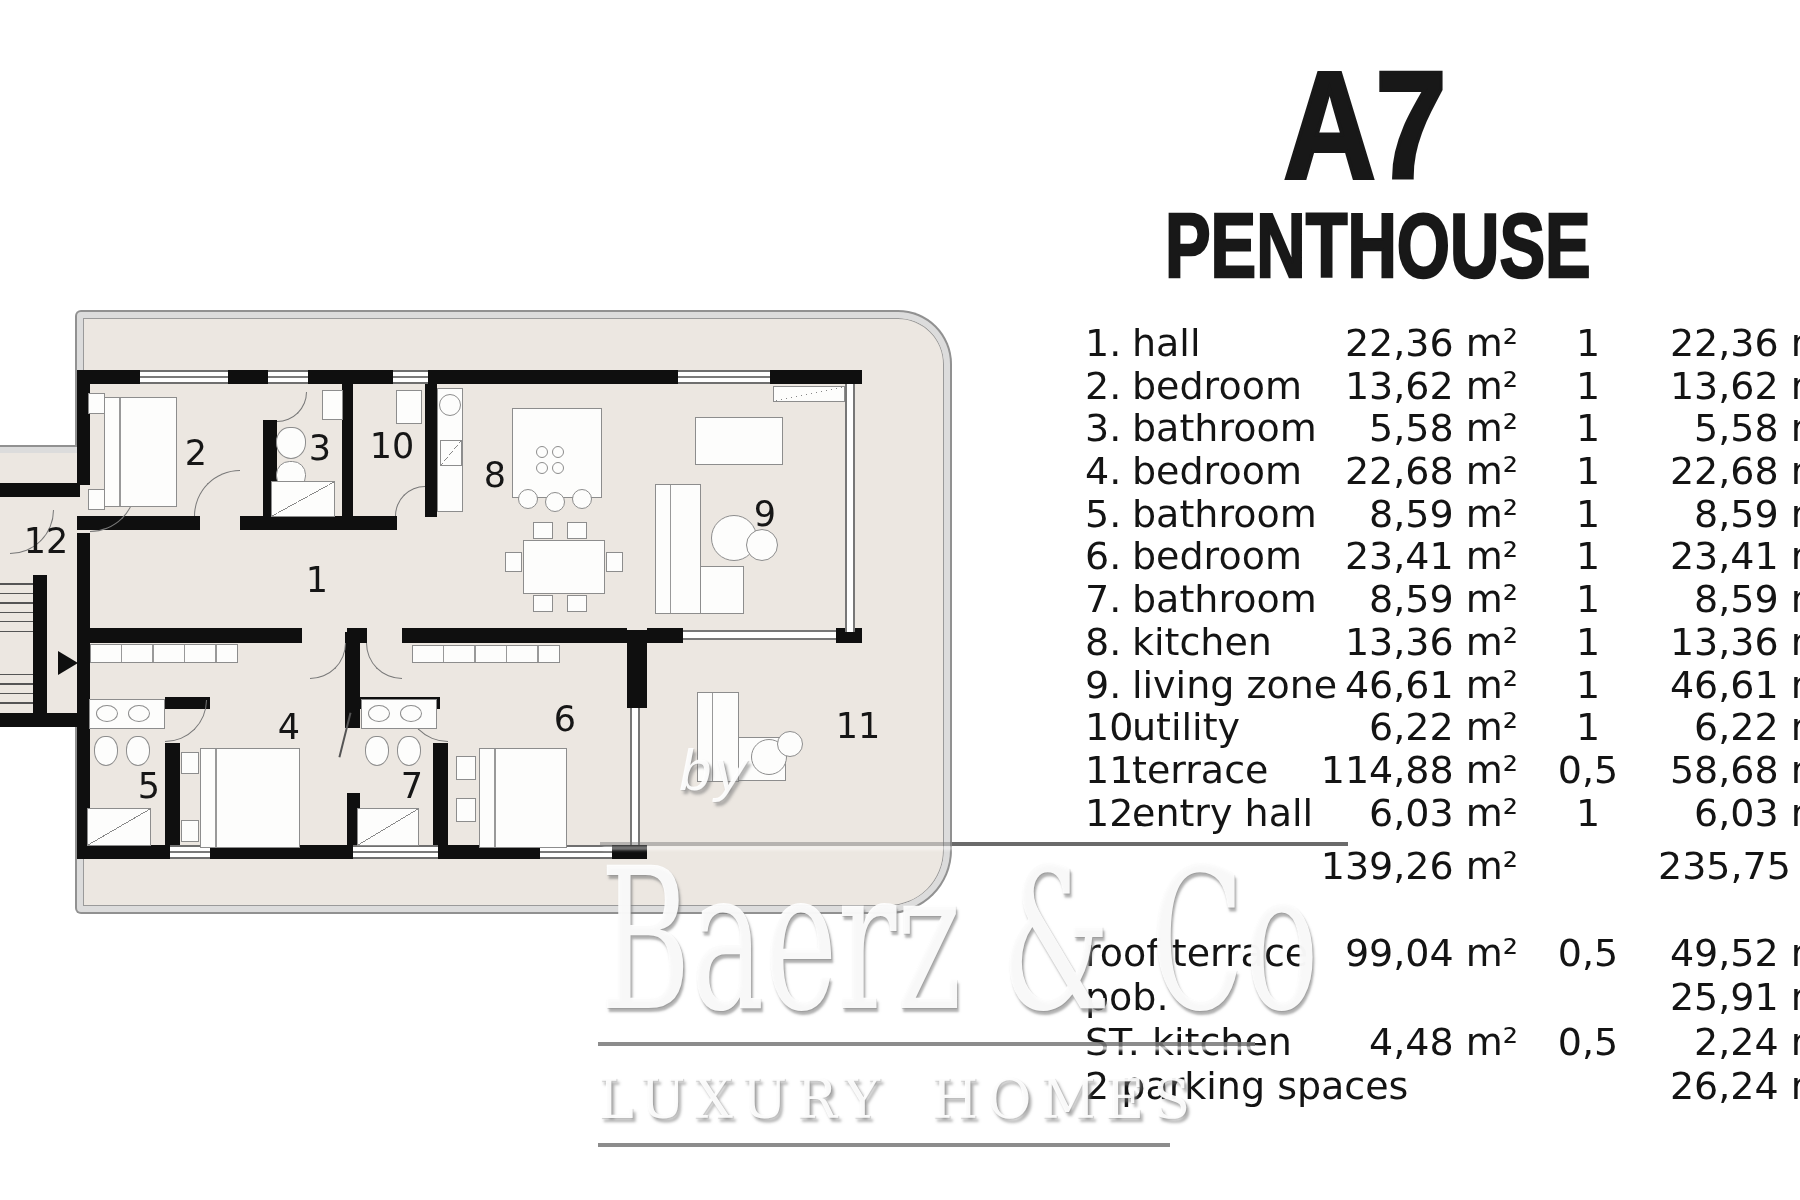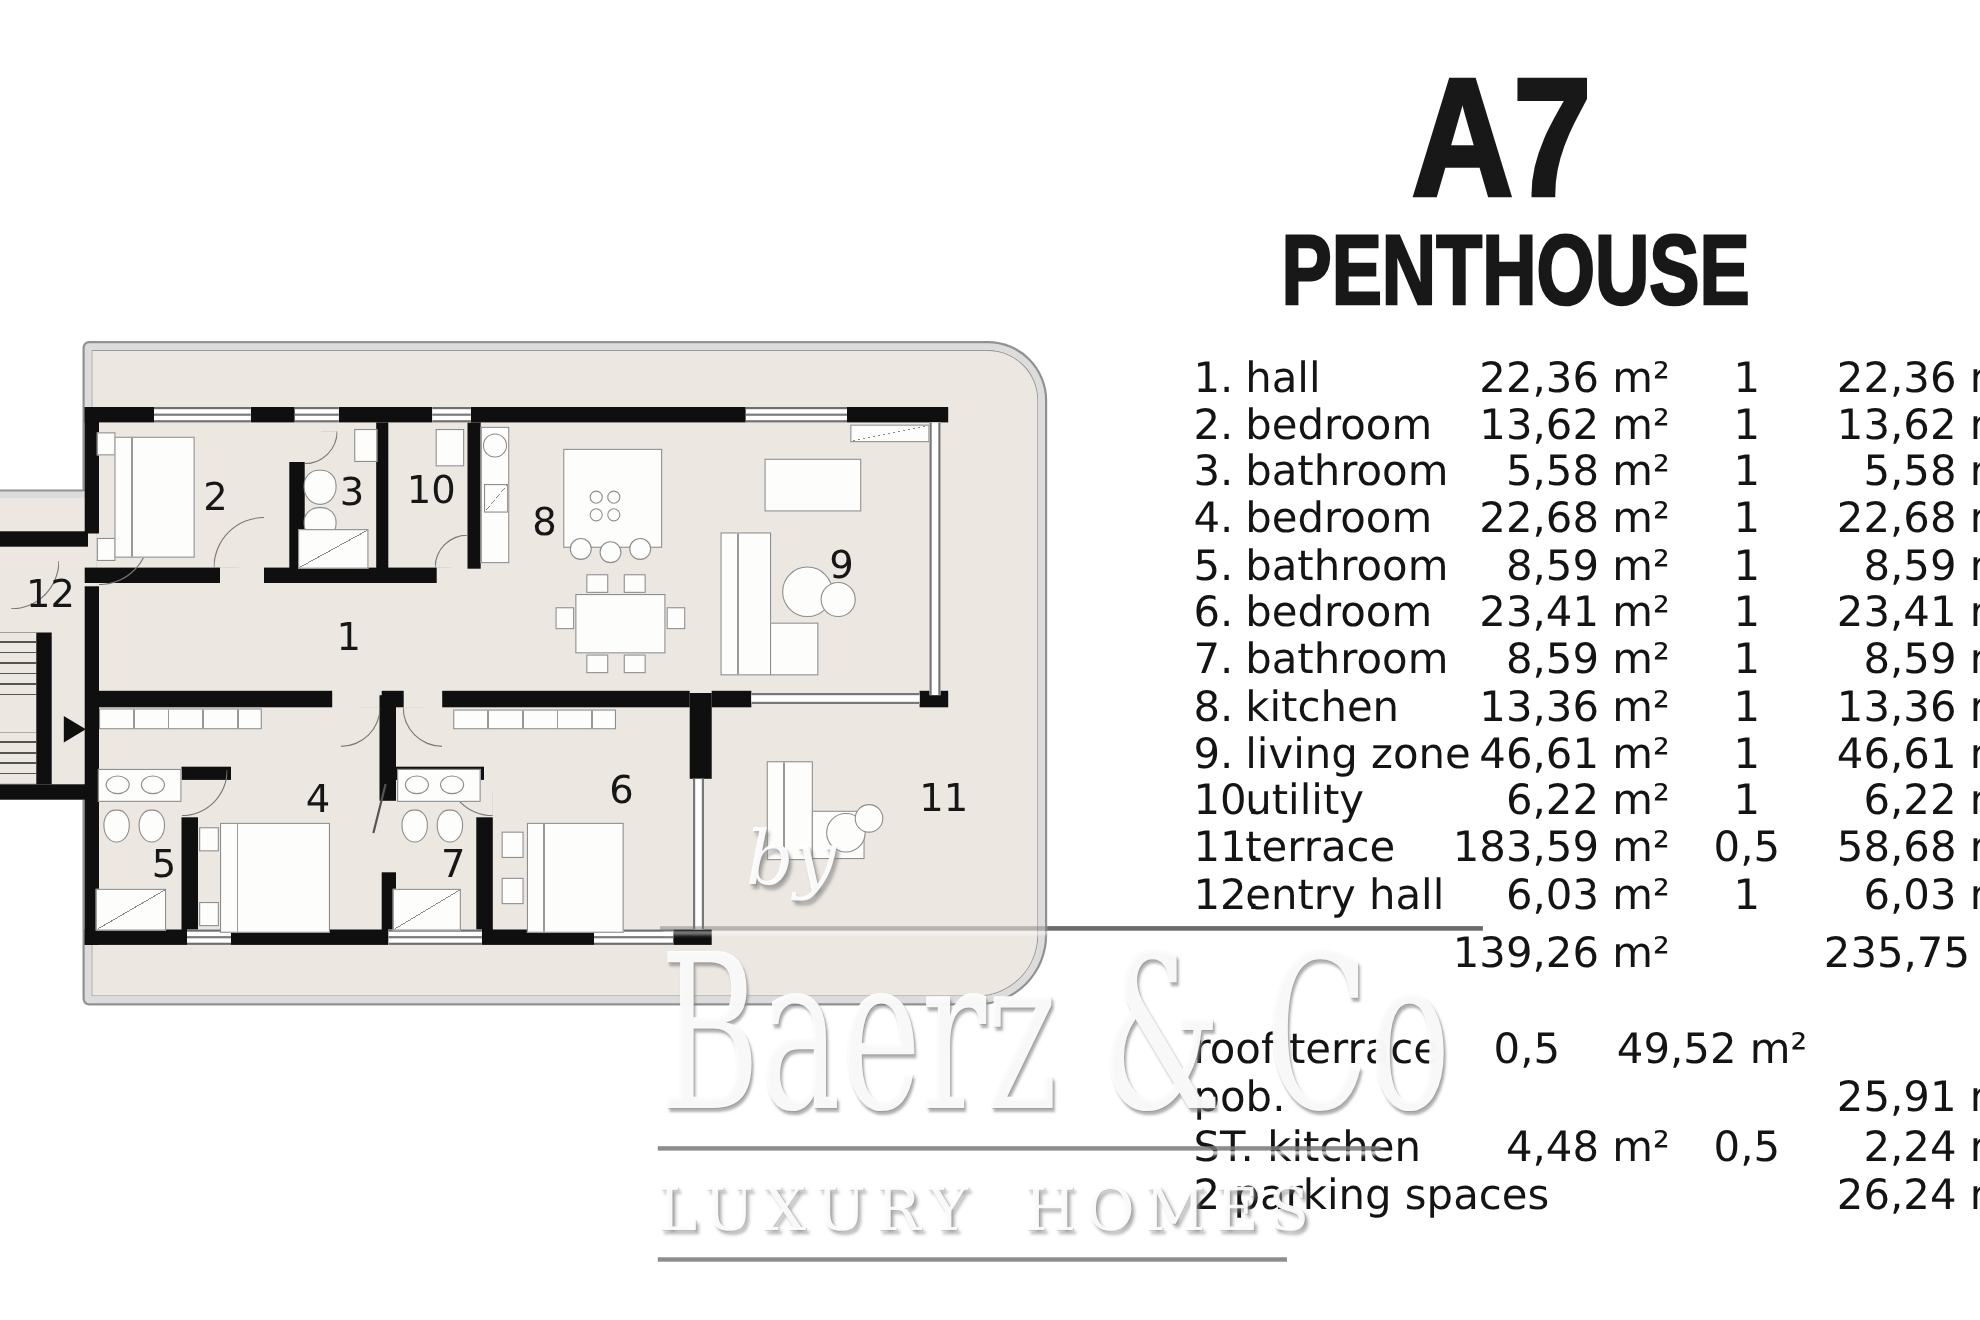--- a/index.html
+++ b/index.html
@@ -50,21 +50,21 @@
   .c-tot{width:185px;text-align:right;}
   .xrow{height:44.3px;line-height:44px;}
   .xrow .c-name{width:233px;}
   .xrow .c-area{width:200px;}
   #sum-row{position:absolute;left:1085px;top:845px;width:760px;}
   #extras{position:absolute;left:1085px;top:931px;width:760px;font-size:38px;color:#141414;}
   .sep{position:absolute;background:#5f5f5f;box-shadow:2px 3px 2px rgba(255,255,255,.85);}
   
   .wm{position:absolute;color:rgba(255,255,255,.93);font-family:"DejaVu Serif",serif;
     text-shadow:3px 4px 3px rgba(125,125,125,.6),1px 1px 1px rgba(150,150,150,.45);z-index:40;}
-  #wm-by{left:678px;top:742px;font-size:68px;font-style:italic;}
+  #wm-by{left:678px;top:742px;font-size:58px;font-style:italic;font-family:Liberation Mono, monospace;}
   #wm-brand{left:600px;top:842px;font-size:196px;line-height:196px;white-space:nowrap;
     transform:scaleX(.63);transform-origin:left top;}
   #wm-lux{left:598px;top:1068px;font-size:54px;letter-spacing:9px;word-spacing:16px;white-space:nowrap;}
   .wmrule{position:absolute;background:rgba(120,120,120,.85);box-shadow:3px 4px 3px rgba(255,255,255,.9);z-index:39;}
 </style>
 </head>
 <body>
 
 <div id="plan">
   <div class="platform"></div>
@@ -278,21 +278,21 @@
   <div class="trow">
     <span class="c-num">10.</span>
       <span class="c-name">utility</span>
       <span class="c-area">6,22 m²</span>
       <span class="c-coef">1</span>
       <span class="c-tot">6,22 m²</span>
   </div>
   <div class="trow">
     <span class="c-num">11.</span>
       <span class="c-name">terrace</span>
-      <span class="c-area">183,59 m²</span>
+      <span class="c-area">114,88 m²</span>
       <span class="c-coef">0,5</span>
       <span class="c-tot">58,68 m²</span>
   </div>
   <div class="trow">
     <span class="c-num">12.</span>
       <span class="c-name">entry hall</span>
       <span class="c-area">6,03 m²</span>
       <span class="c-coef">1</span>
       <span class="c-tot">6,03 m²</span>
   </div>
@@ -304,20 +304,21 @@
   <span class="c-num"></span>
     <span class="c-name"></span>
     <span class="c-area">139,26 m²</span>
     <span class="c-coef"></span>
     <span class="c-tot">235,75 m²</span>
 </div>
 
 <div id="extras">
   <div class="trow xrow">
     <span class="c-name">roof terrace</span>
+      <span class="c-area">99,04 m²</span>
       <span class="c-coef">0,5</span>
       <span class="c-tot">49,52 m²</span>
   </div>
   <div class="trow xrow">
     <span class="c-name">pob.</span>
       <span class="c-area"></span>
       <span class="c-coef"></span>
       <span class="c-tot">25,91 m²</span>
   </div>
   <div class="trow xrow">

